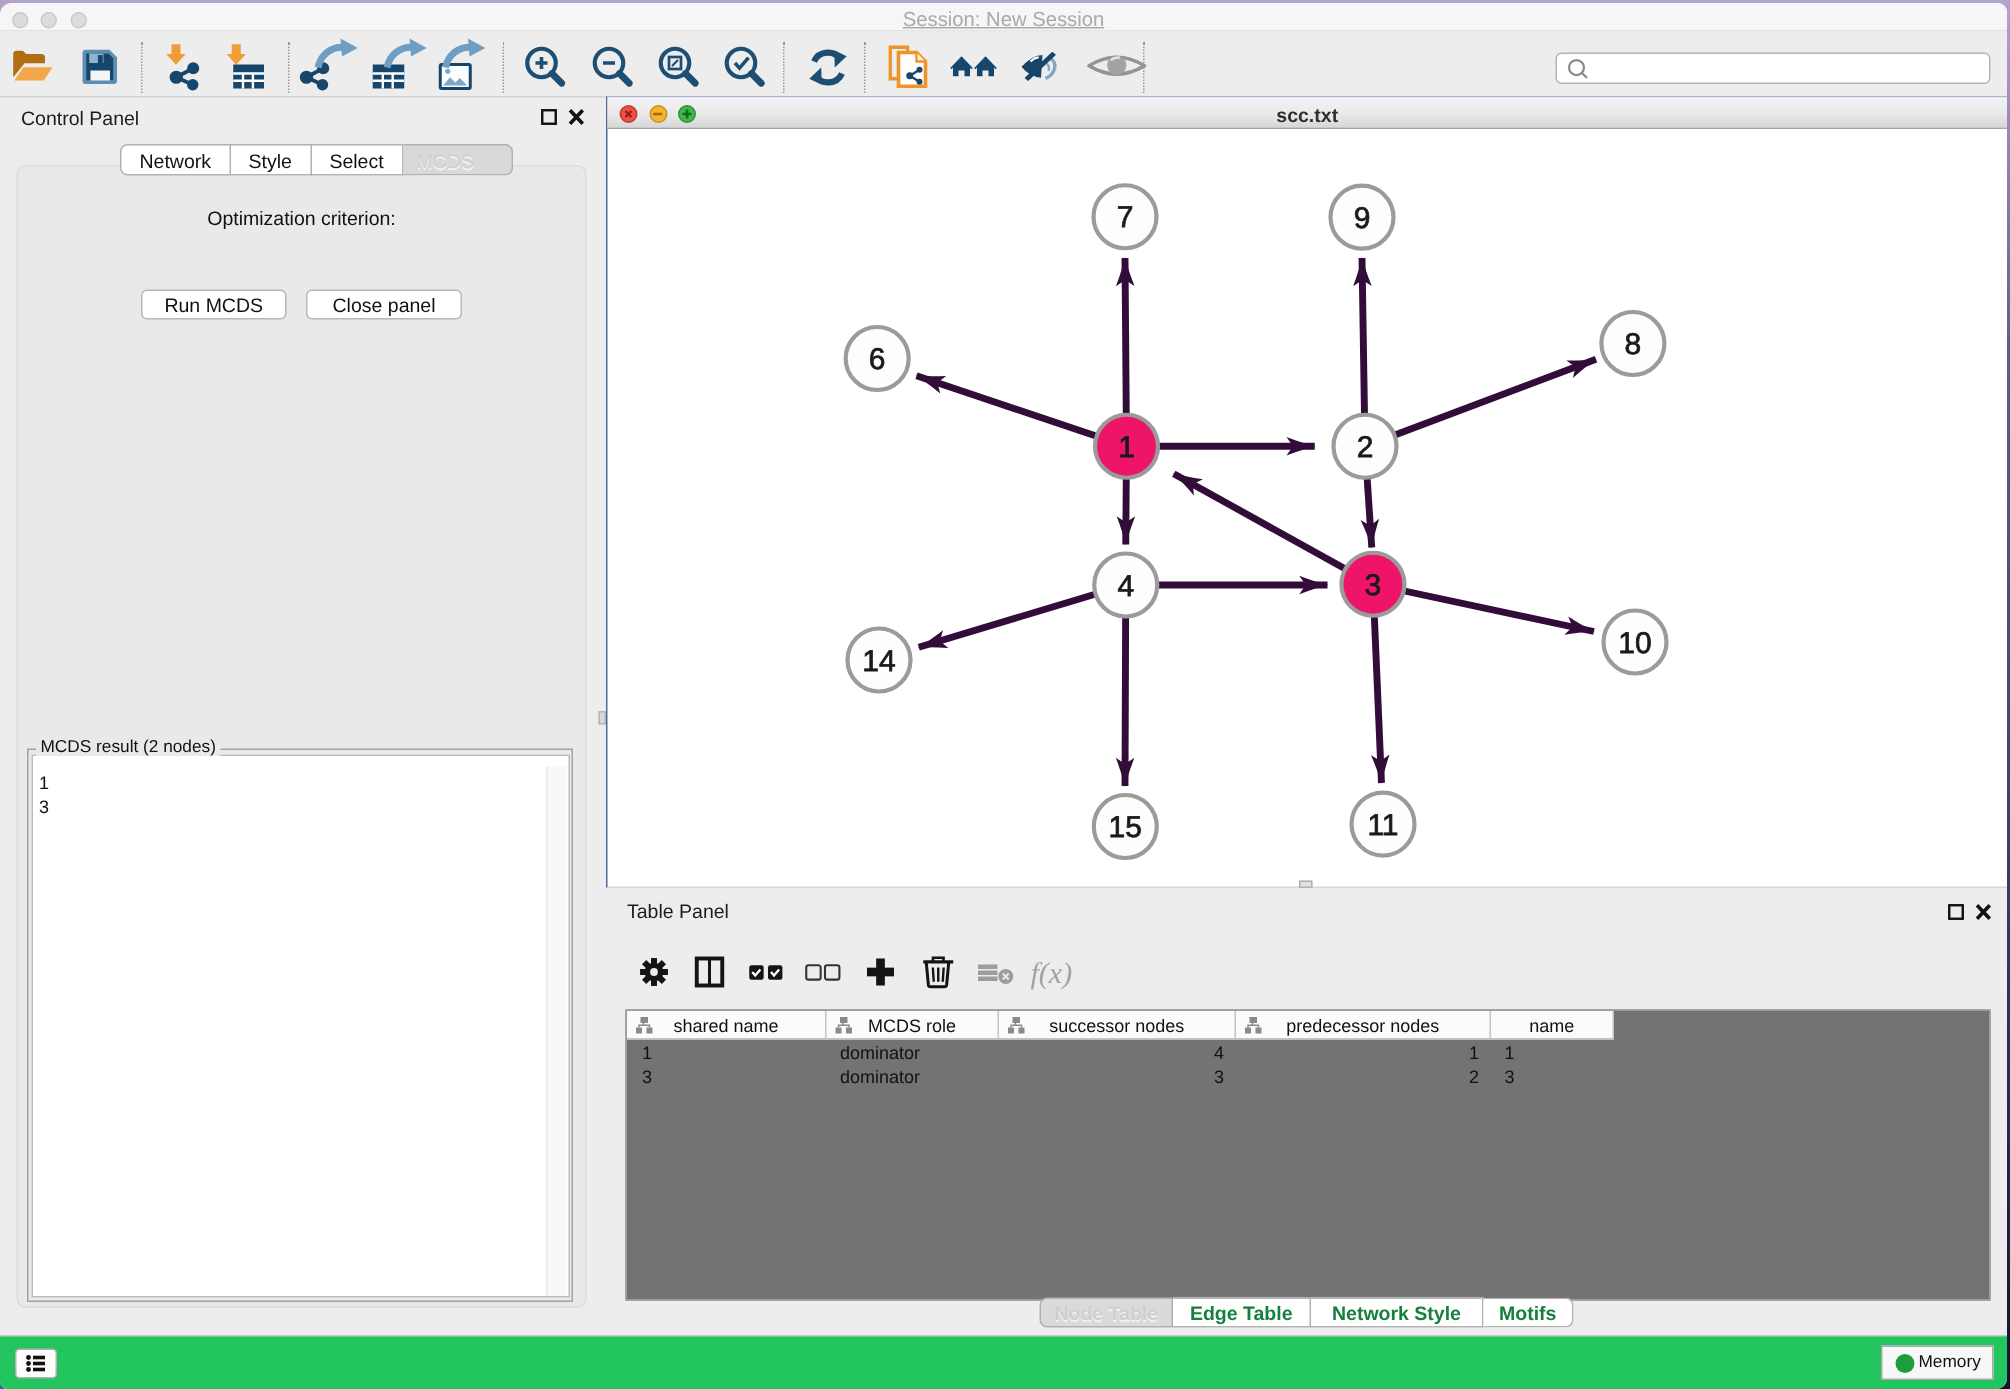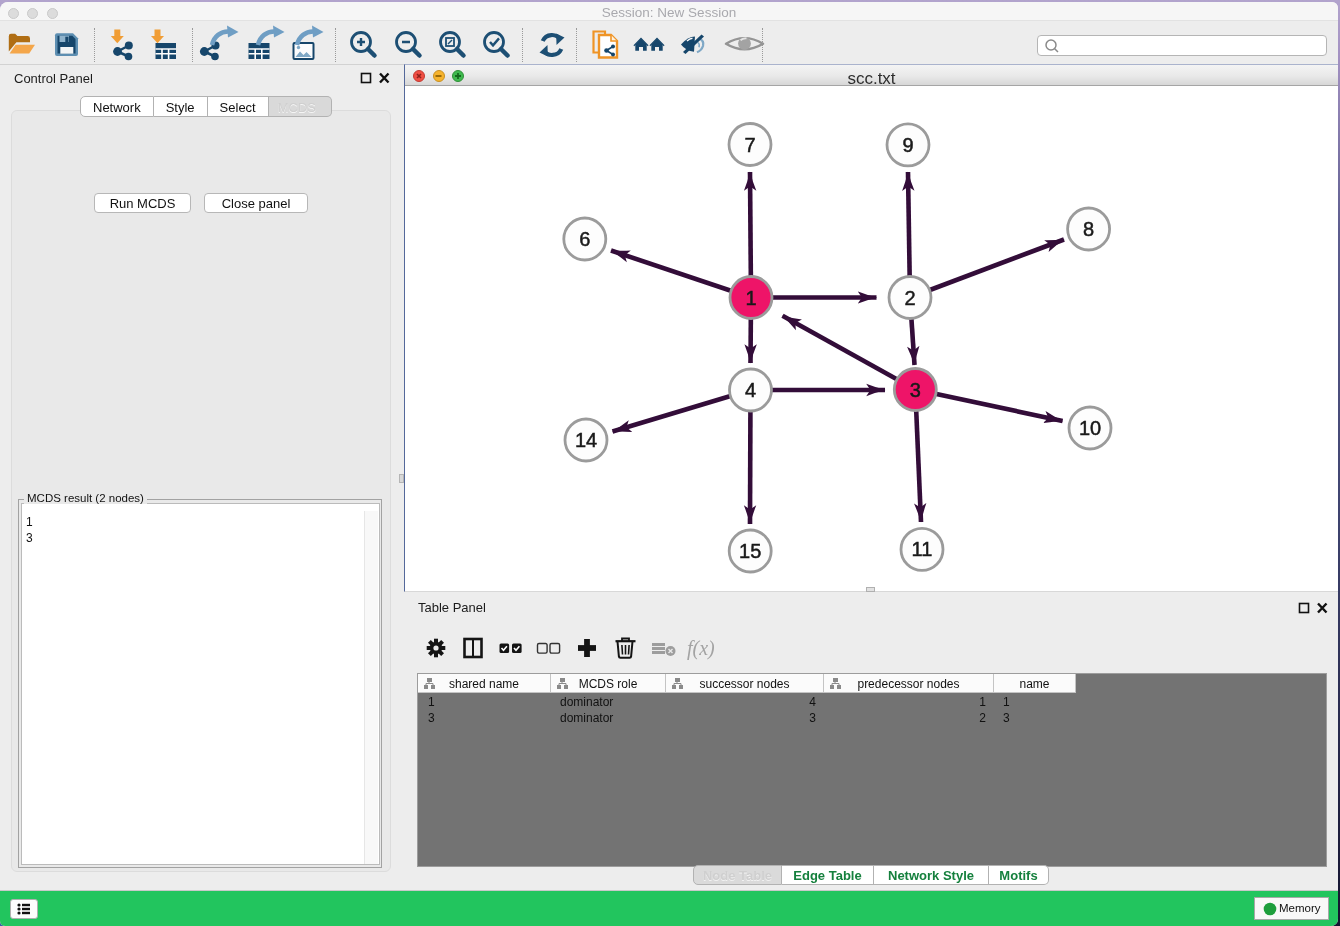--- a/index.html
+++ b/index.html
@@ -4,21 +4,21 @@
 <style>
 * { margin:0; padding:0; box-sizing:border-box; }
 html,body { width:1340px; height:926px; overflow:hidden; }
 body { font-family:"Liberation Sans", sans-serif; position:relative;
   background:linear-gradient(180deg,#b2a4cd 0%,#a391c2 6%,#5d5d8f 25%,#3f4470 55%,#14132f 100%); }
 #win { position:absolute; left:0; top:2px; width:1338px; height:924px;
   background:#ededed; border-radius:8px 6px 7px 5px; overflow:hidden; }
 
 #titlebar { position:absolute; left:0; top:0; width:100%; height:19px; background:#f6f6f6; border-bottom:1px solid #e2e2e2; }
 .tl { position:absolute; top:5.5px; width:11px; height:11px; border-radius:50%; background:#dcdcdc; border:1px solid #c9c9c9; }
-#title-text { position:absolute; top:3px; left:0; width:100%; text-align:center; font-size:13.5px; color:#a9a9ae; }
+#title-text { position:absolute; top:3px; left:0; width:100%; text-align:center; font-size:13.5px; color:#a9a9ae;text-decoration:underline; }
 
 #toolbar { position:absolute; left:0; top:19px; width:100%; height:44px; background:#ededed; border-bottom:1px solid #d2d2d2; }
 .tsep { position:absolute; top:7px; height:34px; width:0; border-left:1px dotted #9a9a9a; }
 #searchbox { position:absolute; left:1037px; top:14px; width:290px; height:21px; background:#fff; border:1px solid #b5b5b5; border-radius:4px; }
 
 #cp-title { position:absolute; left:14px; top:69px; font-size:13px; color:#1c1c1c; }
 .winbtns { position:absolute; }
 #cp-tabs { position:absolute; left:80px; top:94px; height:21px; display:flex; font-size:13px; z-index:5; }
 .cptab { border:1px solid #b2b2b2; border-left:none; background:#fff; color:#111; padding:3px 12px 0; height:21px; }
 .cptab.first { border-left:1px solid #b2b2b2; border-radius:5px 0 0 5px; }
@@ -28,21 +28,21 @@
 #opt-select { position:absolute; left:33px; top:50px; width:310px; height:19px; background:#fff; border:1px solid #b7b7b7; border-radius:4px; font-size:13px; color:#111; padding:1px 0 0 11px; }
 .btn { position:absolute; top:82px; height:20px; background:#fff; border:1px solid #b7b7b7; border-radius:4px; font-size:13px; color:#111; text-align:center; padding-top:2px; }
 #fieldset { position:absolute; left:18px; top:497px; width:364px; height:369px; border:1px solid #a2a2a2; }
 #fieldlegend { position:absolute; left:24px; top:490px; background:#e9e9e9; font-size:11.5px; padding:0 3px; color:#111; }
 #resultbox { position:absolute; left:21px; top:501px; width:359px; height:362px; background:#fff; border:1px solid #bbb; font-size:12px; color:#111; line-height:16px; padding:10px 0 0 4px; }
 #resultscroll { position:absolute; left:364px; top:509px; width:14px; height:353px; background:#f8f8f8; border-left:1px solid #e6e6e6; }
 
 #netwin { position:absolute; left:404px; top:62px; width:935px; height:528px; border:1px solid #54689a; border-top-color:#aab3cd; border-bottom-color:#d8d8d8; background:#fff; }
 #nettitle { position:absolute; left:0; top:0; width:100%; height:21px;
   background:linear-gradient(180deg,#f4f4f4,#e9e9e9 55%,#d7d7d7); border-bottom:1px solid #a5a5a5; }
-#nettitle .t { position:absolute; width:100%; text-align:center; top:3.5px; font-size:17px; font-weight:normal; color:#2e2e2e; }
+#nettitle .t { position:absolute; width:100%; text-align:center; top:3.5px; font-size:13px; font-weight:bold; color:#2e2e2e; }
 .mac { position:absolute; top:4.5px; width:12px; height:12px; border-radius:50%; }
 
 #tp-title { position:absolute; left:418px; top:598px; font-size:13px; color:#1c1c1c; }
 #tp-toolbar { position:absolute; left:417px; top:628px; width:910px; height:34px; }
 #table { position:absolute; left:417px; top:671px; width:910px; height:194px; background:#737373; border:1px solid #9c9c9c; }
 #thead { position:absolute; left:0; top:0; height:19px; background:#fcfcfc; font-size:12px; color:#111; }
 .th { position:absolute; top:0; height:19px; border-right:1px solid #c4c4c4; border-bottom:1px solid #c4c4c4; text-align:center; padding-top:3px; background:#fbfbfb; }
 .trow { position:absolute; font-size:12px; color:#111; height:16px; }
 .td { position:absolute; top:1px; }
 #bottom-tabs { position:absolute; left:693px; top:863px; height:19px; display:flex; font-size:13px; font-weight:bold; }
@@ -209,23 +209,24 @@
 
   <div id="cp-title">Control Panel</div>
   <svg class="winbtns" style="left:360px;top:70px;" width="32" height="12">
     <rect x="1.5" y="1.5" width="9" height="9" fill="none" stroke="#111" stroke-width="1.6"></rect>
     <path d="M20 1.5 L28.5 10.5 M28.5 1.5 L20 10.5" stroke="#111" stroke-width="2.4"></path>
   </svg>
   <div id="cp-tabs">
     <div class="cptab first">Network</div>
     <div class="cptab">Style</div>
     <div class="cptab">Select</div>
-    <div class="cptab sel" style="padding-left:9px;padding-right:15px;">MCDS</div>
+    <div class="cptab sel" style="padding-left:9px;padding-right:25px;">MCDS</div>
   </div>
   <div id="cp-panel">
+    <div id="opt-label">Optimization criterion:</div>
     <div class="btn" style="left:82px;width:97px;">Run MCDS</div>
     <div class="btn" style="left:192px;width:104px;">Close panel</div>
   </div>
   <div id="fieldset"></div>
   <div id="resultbox">1<br>3</div>
   <div id="fieldlegend">MCDS result (2 nodes)</div>
   <div id="resultscroll"></div>
 
   <div id="netwin">
     <div id="nettitle">

